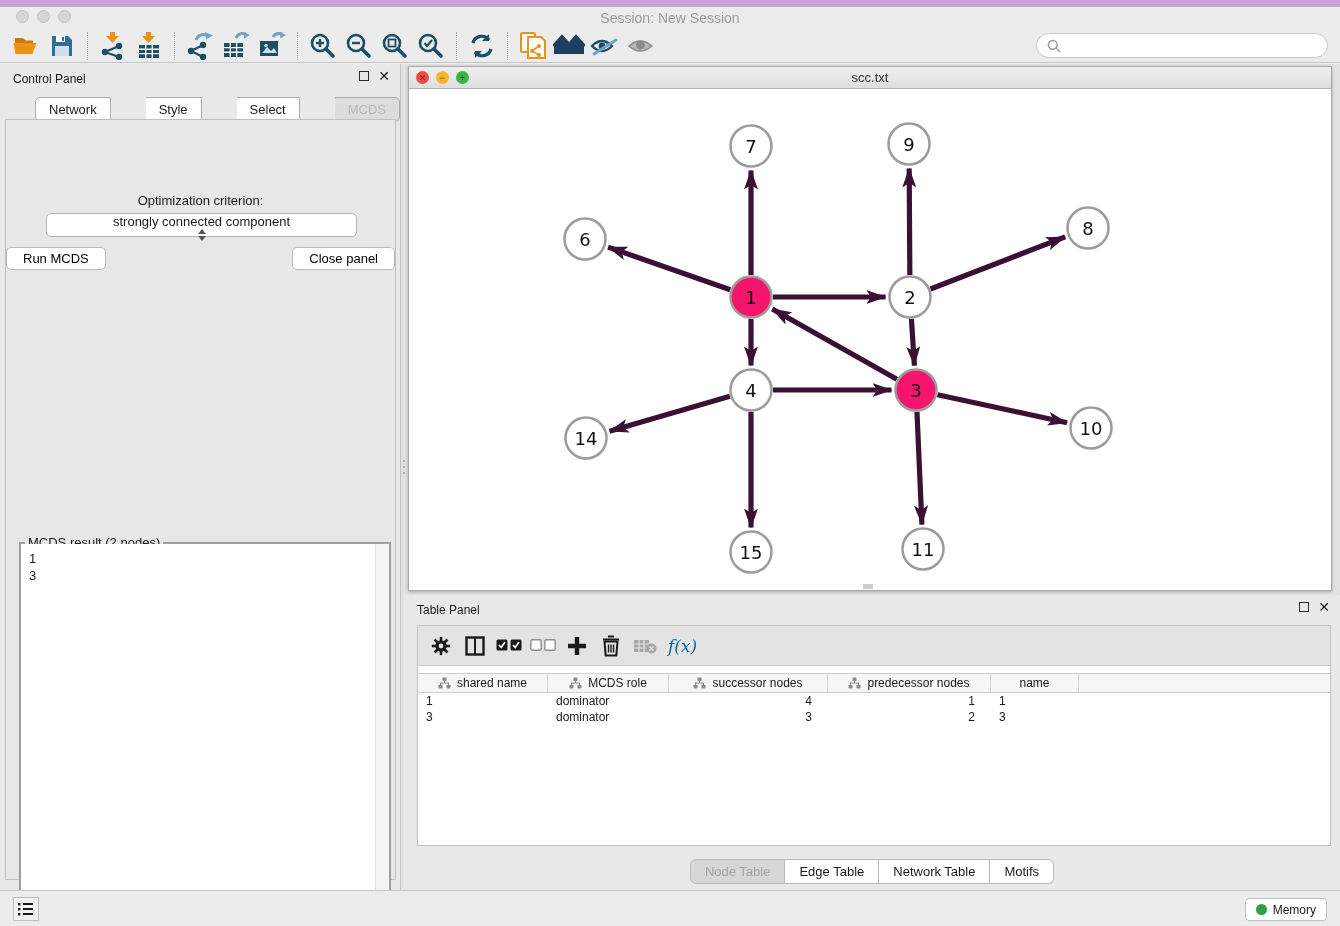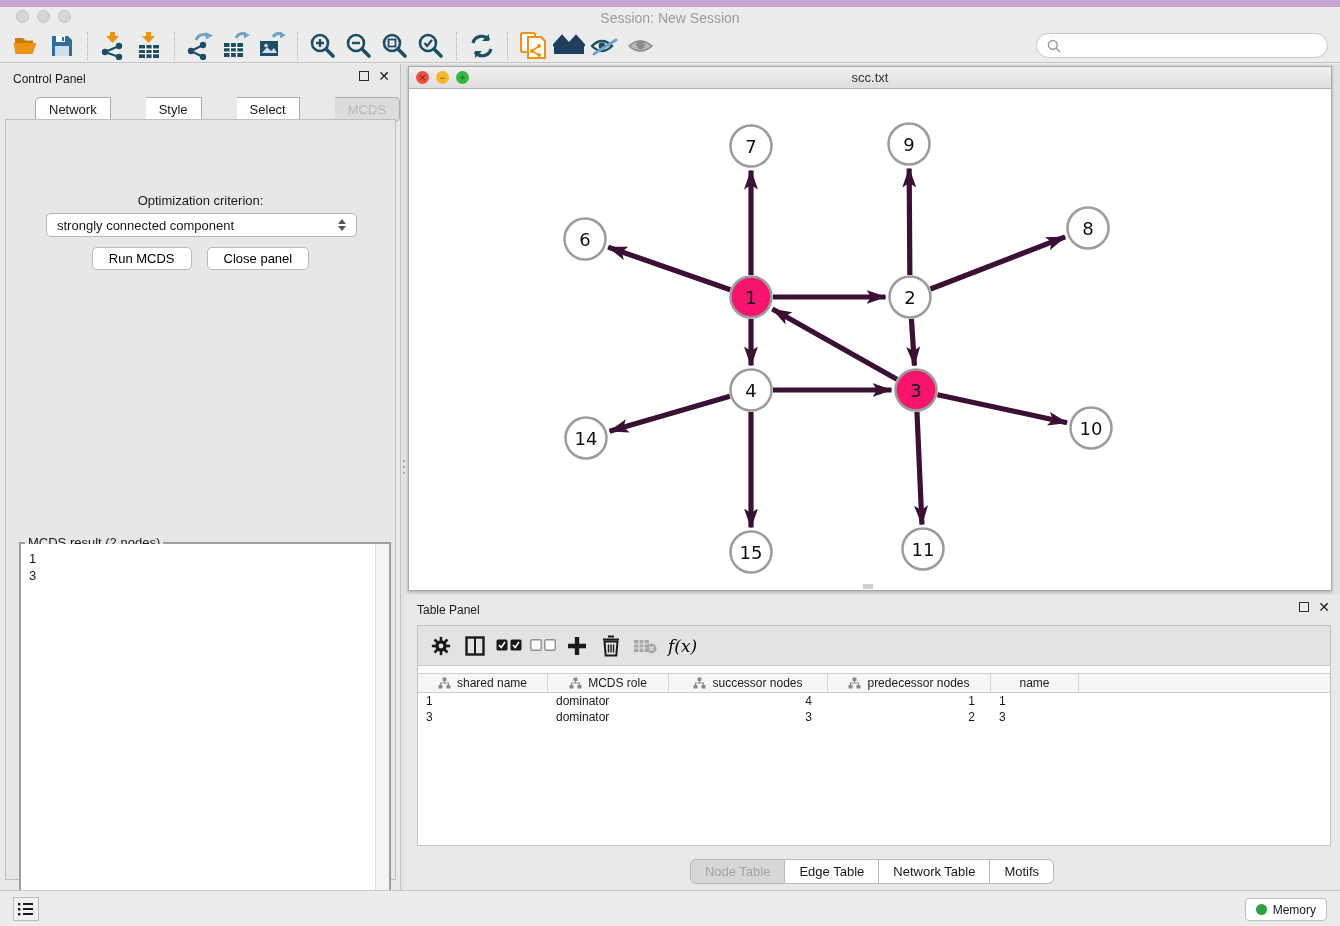--- a/index.html
+++ b/index.html
@@ -31,27 +31,27 @@
   .panel-icons { position:absolute; right:10px; top:7px; display:flex; align-items:center; gap:9px; }
   .float-icon { width:10px; height:10px; border:1.6px solid #2b2b2b; display:inline-block; }
   .close-icon { font-size:14px; font-weight:bold; color:#1a1a1a; line-height:10px; }
   .cp-tabs { position:absolute; left:0; top:33px; width:100%; display:flex; justify-content:center; }
   .cp-tab { padding:4px 13px; background:#fff; border:1px solid #ababab; border-left:none; font-size:13px;margin-left:35px; }
   .cp-tab:first-child { border-left:1px solid #ababab; border-radius:5px 0 0 5px; }
   .cp-tab:last-child { border-radius:0 5px 5px 0; }
   .cp-tab.selected { background:#dcdcdc; color:#b9b9b9; }
   .cp-content { position:absolute; left:5px; top:55px; width:391px; height:761px; background:#e7e7e7; border:1px solid #bfbfbf; }
   .opt-label { position:absolute; left:0; width:100%; top:73px; text-align:center; font-size:13px; }
-  .dropdown { position:absolute; left:40px; top:93px; width:311px; height:24px; background:#fff; border:1px solid #b5b5b5; border-radius:5px; display:flex; align-items:center; padding:0 10px; }
+  .dropdown { position:absolute; left:40px; top:93px; width:311px; height:24px; background:#fff; border:1px solid #b5b5b5; border-radius:5px; display:flex; align-items:center; padding:0 10px;flex-direction:column; }
   .dropdown .val { flex:1; font-size:13px; }
   .chevrons { display:flex; flex-direction:column; gap:2px; align-items:center; }
   .chevrons i { display:block; width:0; height:0; border-left:4px solid transparent; border-right:4px solid transparent; }
   .chev-up { border-bottom:5px solid #555; }
   .chev-down { border-top:5px solid #555; }
-  .cp-buttons { position:absolute; left:0; top:127px; width:100%; display:flex; justify-content:center; gap:15px; }
+  .cp-buttons { position:absolute; left:0; top:127px; width:100%; display:flex; justify-content:space-between; gap:15px; }
   .btn { background:#fff; border:1px solid #b9b9b9; border-radius:5px; padding:3px 16px; font-size:13px; font-family:inherit; }
   .mcds-fieldset { position:absolute; left:13px; top:422px; width:372px; height:385px; border:1px solid #9a9a9a; background:#a3a3a3; }
   .mcds-legend { position:absolute; left:5px; top:-8px; background:#e7e7e7; padding:0 3px; font-size:13px; }
   .mcds-body { position:absolute; inset:1px; background:#fff; padding:6px 0 0 8px; font-size:13px; line-height:17px; }
   .mcds-scroll { position:absolute; right:1px; top:1px; bottom:1px; width:14px; background:#f4f4f4; border-left:1px solid #e0e0e0; }
 
   
   .network-window { position:absolute; left:408px; top:2px; width:924px; height:525px; background:#fff; border:1px solid #a9a9a9; box-shadow:0 1px 3px rgba(0,0,0,.25); }
   .net-titlebar { position:relative; height:22px; background:linear-gradient(#f0f0f0,#dedede); border-bottom:1px solid #b0b0b0; }
   .net-traffic { position:absolute; left:7px; top:4px; display:flex; gap:7px; }
@@ -63,21 +63,21 @@
   .net-canvas { position:relative; width:922px; height:501px; background:#fff; }
   .net-scroll-nub { position:absolute; left:454px; bottom:1px; width:10px; height:5px; background:#cfcfcf; }
   .v-splitter-dots { position:absolute; left:402px; top:396px; width:4px; height:24px; display:flex; flex-direction:column; gap:4px; align-items:center; }
   .v-splitter-dots i { width:2px; height:2px; background:#9a9a9a; border-radius:50%; }
 
   
   .table-panel { position:absolute; left:404px; top:531px; width:936px; height:295px; background:#e9e9e9; }
   .tp-box { position:absolute; left:13px; top:30px; width:914px; height:221px; background:#fff; border:1px solid #c2c2c2; }
   .tp-toolbar { height:40px; background:#e3e3e3; border-bottom:1px solid #c9c9c9; display:flex; align-items:center; padding-left:8px; gap:4px; }
   .tp-btn { width:30px; height:30px; display:flex; align-items:center; justify-content:center; }
-  .fx-label { font-size:17px; font-style:italic; font-family:"DejaVu Serif", serif; color:#000000; margin-left:4px; }
+  .fx-label { font-size:17px; font-style:italic; font-family:"DejaVu Serif", serif; color:#0369a1; margin-left:4px; }
   .tbl-header { display:flex; margin-top:7px; border-top:1px solid #cfcfcf; border-bottom:1px solid #cfcfcf; background:#f6f6f6; height:20px; }
   .th { display:flex; align-items:center; justify-content:center; gap:6px; font-size:12px; border-right:1px solid #d4d4d4; height:100%; }
   .tbl-body { background:#fff; }
   .tr { display:flex; height:16px; }
   .td { font-size:12px; line-height:16px; padding:0 8px; white-space:nowrap; overflow:hidden; }
   .td.right { text-align:right; padding-right:16px; }
 
   .tp-tabs { position:absolute; left:0; right:0; top:264px; display:flex; justify-content:center; }
   .tp-tab { padding:4px 14px; background:#fff; border:1px solid #b9b9b9; border-left:none; font-size:13px; }
   .tp-tab:first-child { border-left:1px solid #b9b9b9; border-radius:6px 0 0 6px; }

